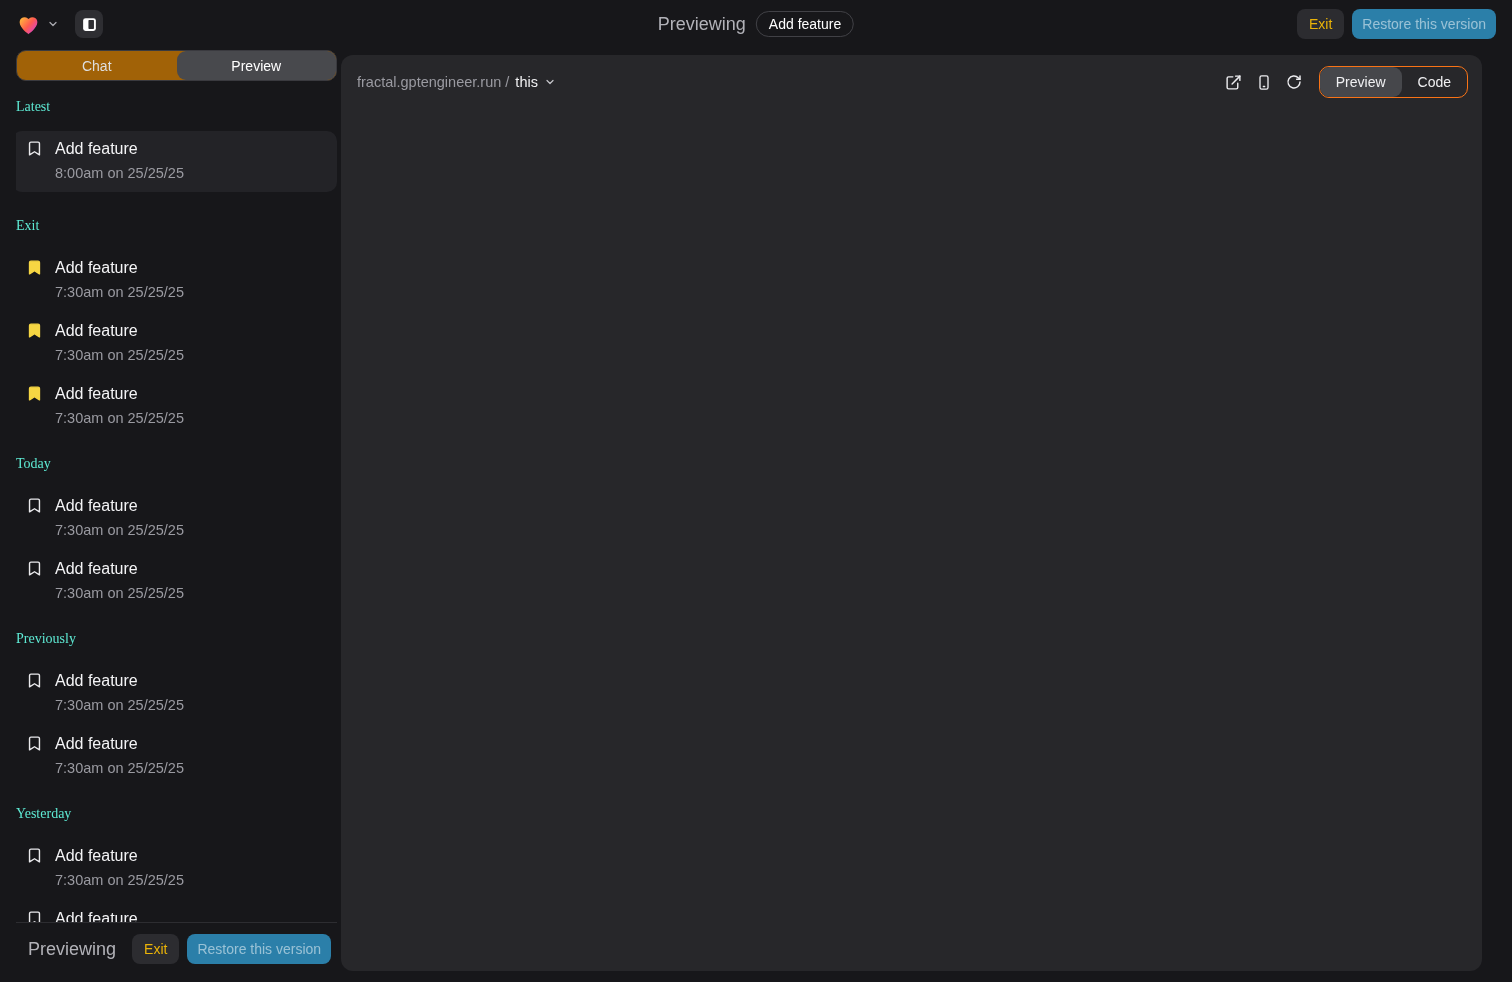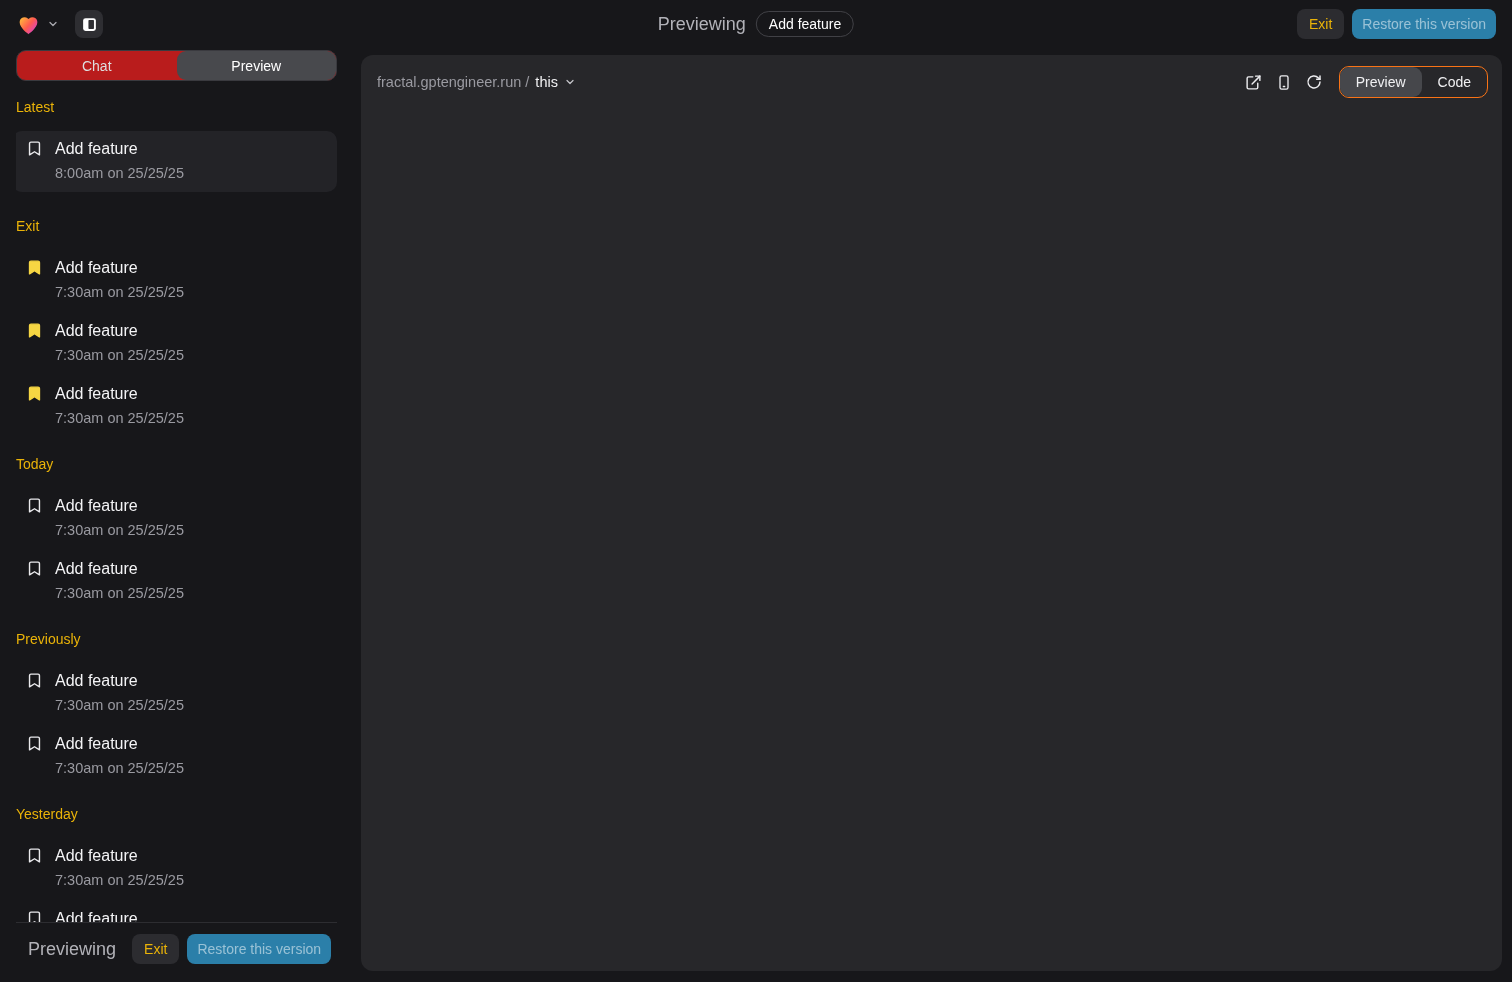--- a/index.html
+++ b/index.html
@@ -44,30 +44,30 @@
   .btn-dark { background: #2c2c30; color: #eab308; padding: 7px 12px; }
   .btn-teal { background: #2b7fa9; color: rgba(255,255,255,0.52); }
 
   
   .sidebar {
     position: absolute; left: 16px; top: 50px; width: 321px; bottom: 0;
     display: flex; flex-direction: column;
   }
   .seg-tabs {
     display: flex; height: 31px; flex: none;
-    background: #b91c1c; border: 1px solid #3a3a3f; border-radius: 10px;
+    background: #a16207; border: 1px solid #3a3a3f; border-radius: 10px;
   }
   .seg-tab {
     flex: 1; display: flex; align-items: center; justify-content: center;
     font-size: 14px; color: #dededf; border-radius: 9px; cursor: pointer;
   }
   .seg-tab.active { background: #48494d; color: #ffffff; }
 
   .history-list { flex: 1 1 auto; overflow: hidden; }
-  .section-title { font-size: 14px; color: #eab308; margin-top: 26px; padding-left: 0px; }
+  .section-title { font-size: 14px; color: #5eead4; margin-top: 26px; padding-left: 0px; font-family: Liberation Serif, serif; }
   .history-list > .section:first-child .section-title { margin-top: 18px; }
 
   .hitem {
     display: flex; align-items: flex-start; gap: 12px;
     padding: 0 10px; margin-top: 22px; cursor: pointer;
   }
   .hitem + .hitem { margin-top: 15px; }
   .hitem-card {
     background: #232327; border-radius: 10px;
     margin-left: -4px; margin-right: 0; margin-top: 16px;
@@ -80,21 +80,21 @@
 
   .sidebar-footer {
     flex: none; border-top: 1px solid #2d2d31;
     padding: 11px 11px 18px 12px;
     display: flex; align-items: center; gap: 8px;
   }
   .sidebar-footer .spacer { flex: 1; }
 
   
   .preview-panel {
-    position: absolute; left: 361px; top: 55px; width: 1141px; height: 916px;
+    position: absolute; left: 341px; top: 55px; width: 1141px; height: 916px;
     background: #27272a; border-radius: 12px;
   }
   .panel-header {
     display: flex; align-items: center; padding: 10px 14px 0 16px; height: 44px;
   }
   .domain { display: flex; align-items: center; gap: 6px; font-size: 14.5px; cursor: pointer; }
   .domain-prefix { color: #9a9aa1; }
   .domain-page { color: #f2f2f4; }
   .panel-actions { margin-left: auto; display: flex; align-items: center; }
   .icon-btn {

